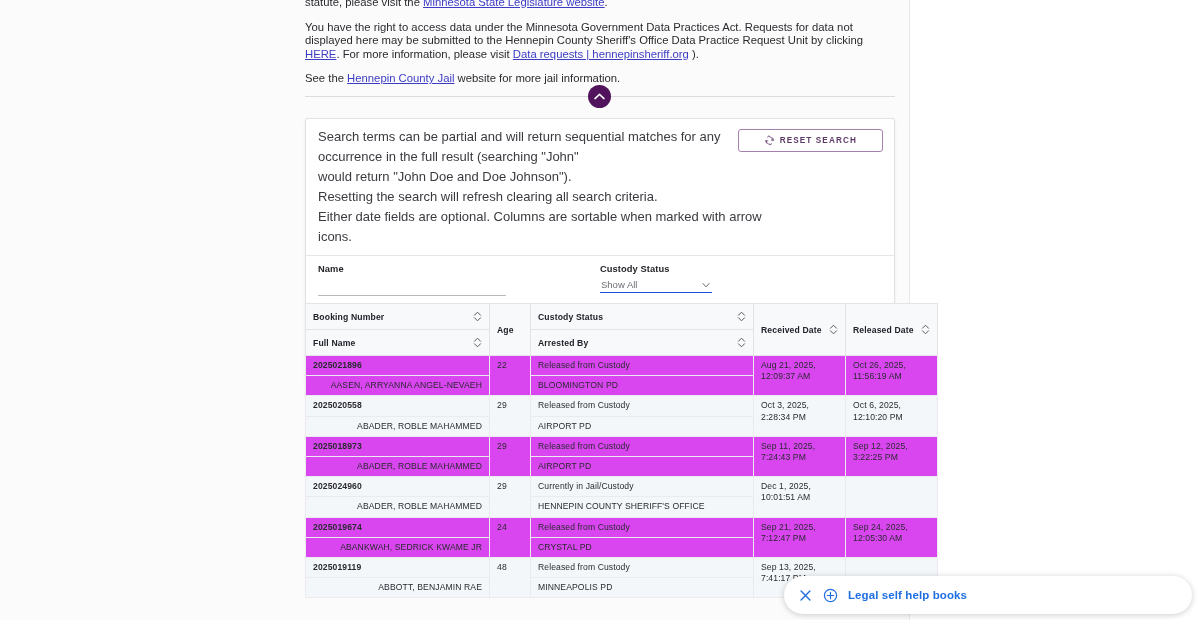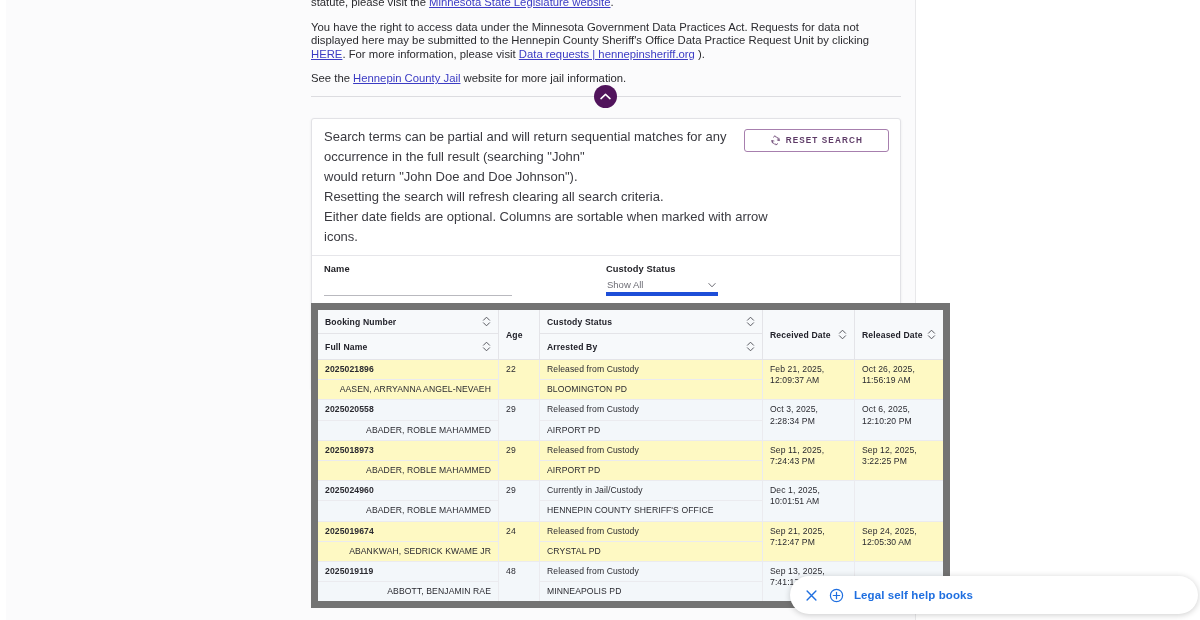--- a/index.html
+++ b/index.html
@@ -7,21 +7,20 @@
     margin: 0; padding: 0;
     width: 1200px; height: 620px;
     overflow: hidden;
     background: #ffffff;
     font-family: "Liberation Sans", sans-serif;
   }
   #page {
     position: relative;
     width: 1132px; height: 620px;
     background: #ffffff;
-    margin-left: 6px;
   }
   
   .content-col {
     position: absolute;
     left: 0; top: 0;
     width: 910px; height: 620px;
     background: #fbfbfc;
     border-right: 1px solid #e8e8ea;
   }
   .right-pane {
@@ -134,21 +133,21 @@
     background: transparent;
     font-size: 9.5px;
     color: #3a3a40;
     padding: 4px 1px 3px 1px;
     outline: none;
     font-family: "Liberation Sans", sans-serif;
   }
   .select-wrap {
     position: relative;
     width: 112px;
-    border-bottom: 4px solid #1d4ed8;
+    border-bottom: 1px solid #1d4ed8;
     display: flex; align-items: center;
     padding: 3px 1px 2px 1px;
   }
   .select-value {
     font-size: 9.5px;
     color: #6e6e76;
     flex: 1;
   }
   .chev {
     width: 10px; height: 10px;
@@ -179,22 +178,22 @@
   
   .table-wrap {
     position: absolute;
     left: 305px; top: 303px;
     width: 590px;
   }
   table.results {
     width: 590px;
     border-collapse: collapse;
     table-layout: fixed;
-    background: #fef9c3;
-    border: 7px solid #737373;
+    background: #d946ef;
+    border: 1px solid #737373;
   }
   table.results th {
     background: #f7f9fb;
     border: 1px solid #e4e4e8;
     padding: 5px 7px;
     text-align: left;
     font-size: 8.6px;
     font-weight: bold;
     color: #22222a;
     vertical-align: middle;
@@ -446,21 +445,21 @@
               </svg>
             </div>
           </th>
         </tr>
       </thead>
       <tbody id="results-body">
           <tr class="row-primary">
             <td class="booking">2025021896</td>
             <td rowspan="2">22</td>
             <td>Released from Custody</td>
-            <td rowspan="2">Feb 21, 2025, 12:09:37 AM</td>
+            <td rowspan="2">Aug 21, 2025, 12:09:37 AM</td>
             <td rowspan="2">Oct 26, 2025, 11:56:19 AM</td>
           </tr>
           <tr class="row-secondary">
             <td class="nm">AASEN, ARRYANNA ANGEL-NEVAEH</td>
             <td>BLOOMINGTON PD</td>
           </tr>
           <tr class="row-primary r-alt">
             <td class="booking">2025020558</td>
             <td rowspan="2">29</td>
             <td>Released from Custody</td>

